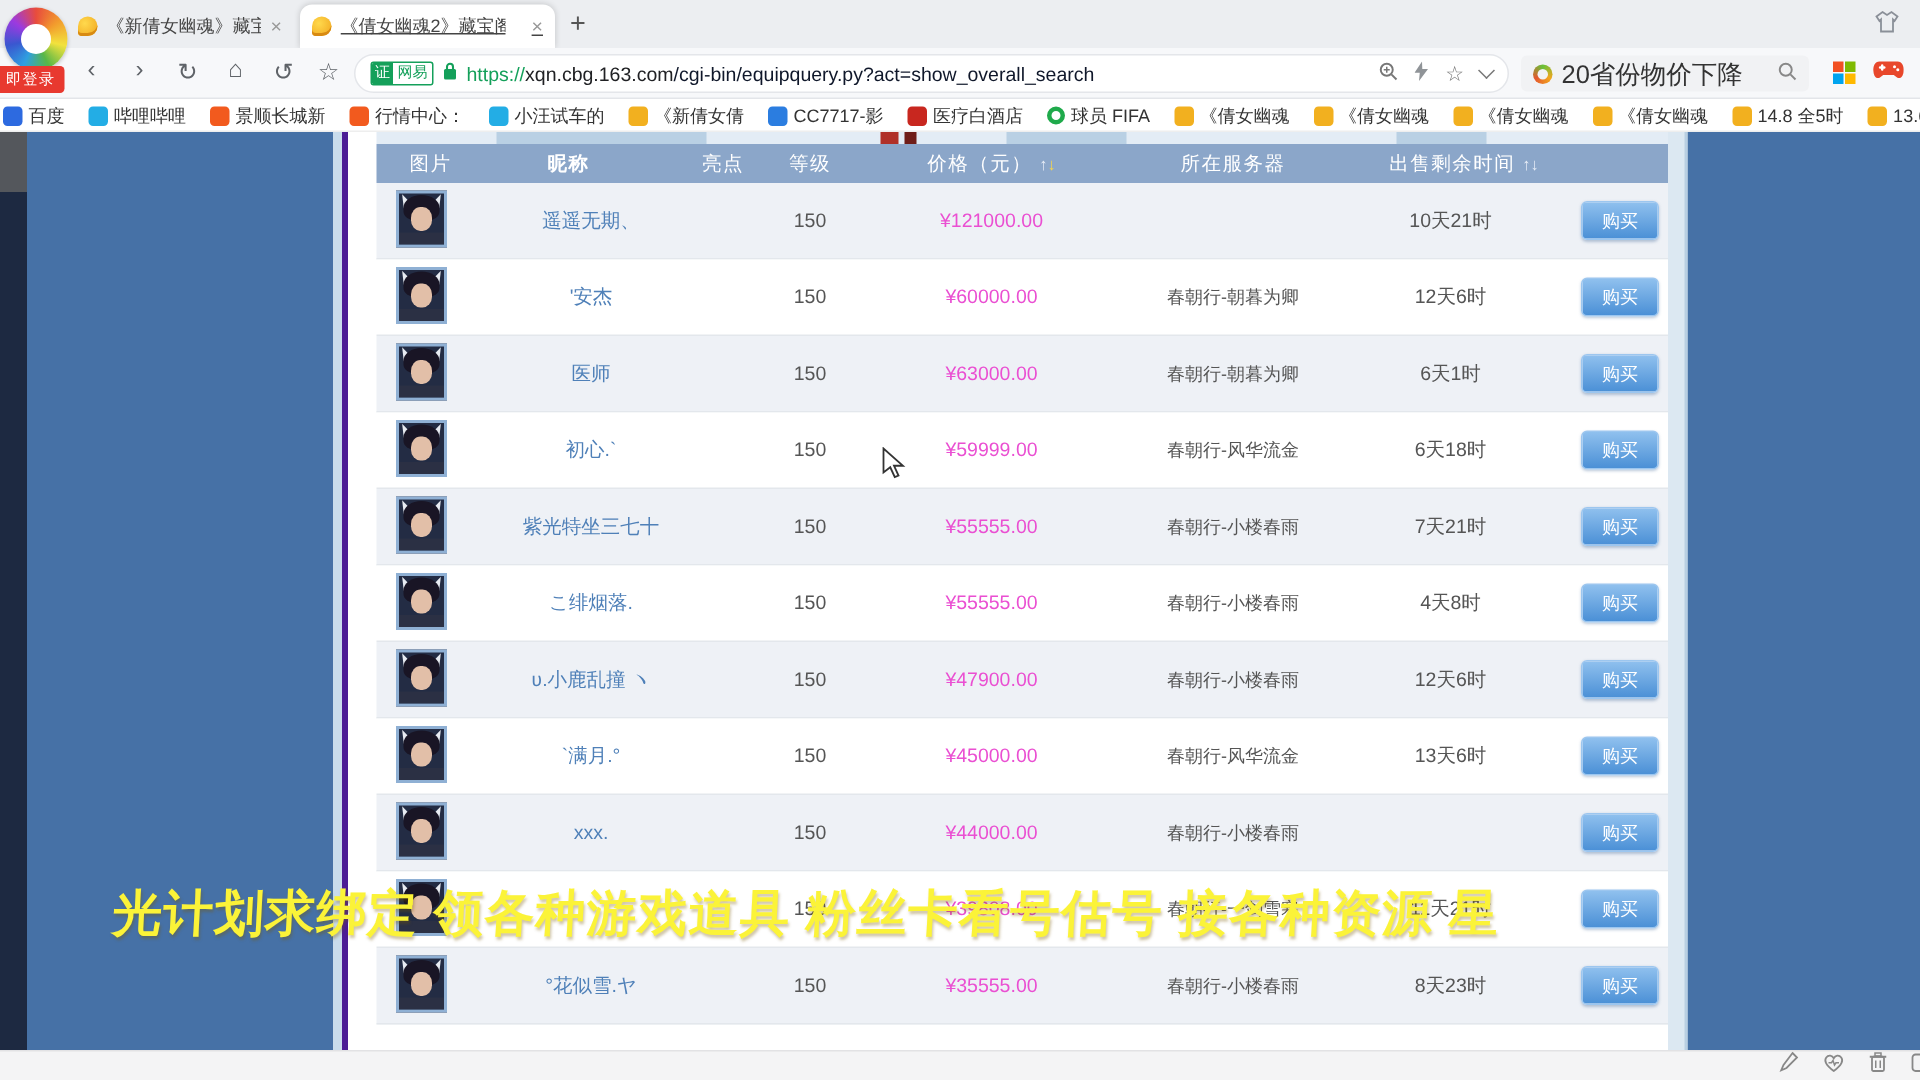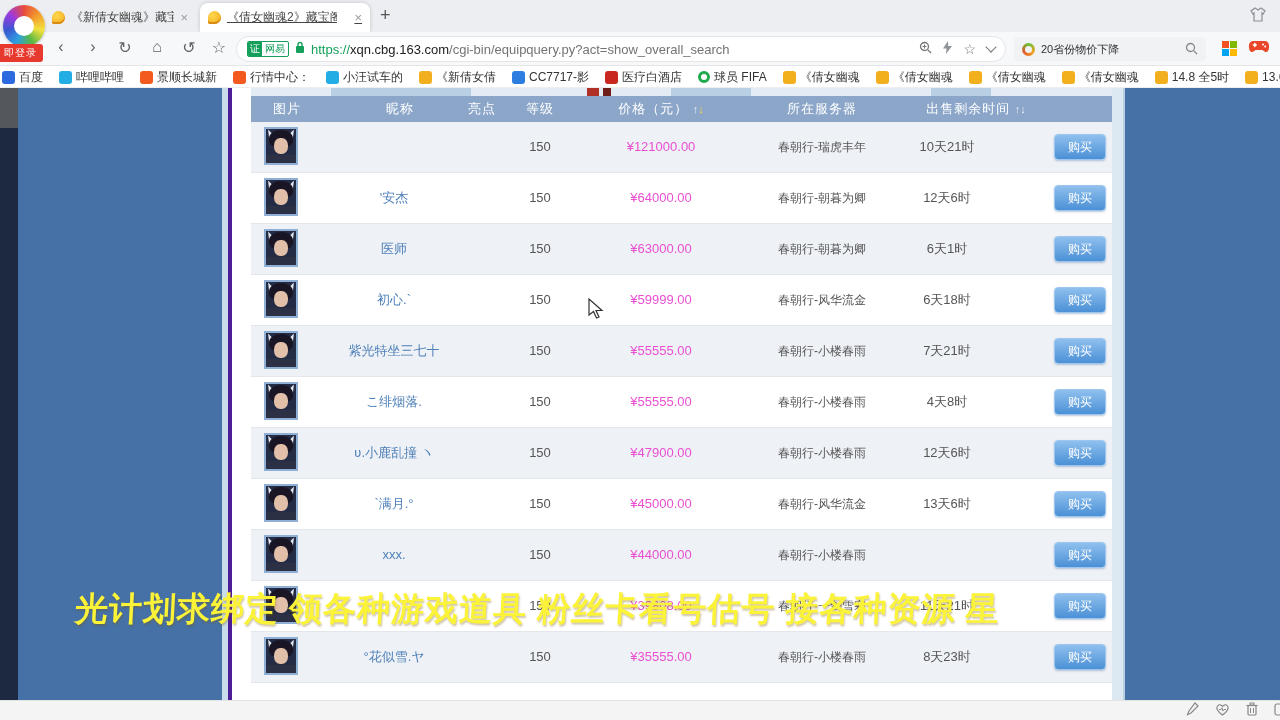--- a/index.html
+++ b/index.html
@@ -28,27 +28,27 @@
        border-bottom:1px solid #e3e5e9;box-sizing:border-box;}
   .nav-ic{position:absolute;top:6px;width:22px;text-align:center;font-size:16px;color:#5f6368;}
   #addressbar{position:absolute;left:236px;top:4px;width:770px;height:26px;background:#fff;
        border:1px solid #e4e6ea;border-radius:14px;display:flex;align-items:center;gap:6px;
        padding:0 10px;font-size:13px;box-sizing:border-box;}
   .cert{display:flex;font-size:10px;border:1px solid #14a05a;border-radius:2px;overflow:hidden;
        line-height:14px;flex:none;}
   .cert .c1{background:#14a05a;color:#fff;padding:0 2px;}
   .cert .c2{color:#14a05a;padding:0 3px;}
   .url{white-space:nowrap;overflow:hidden;}
-  .scheme{color:#14a05a;} .host{color:#202124;} .path{color:#737373;}
+  .scheme{color:#14a05a;} .host{color:#202124;} .path{color:#0f172a;}
   .ab-icons{margin-left:auto;display:flex;gap:11px;align-items:center;color:#777;flex:none;}
   .ab-icons .star{font-size:14px;color:#777;}
   .chev{width:7px;height:7px;border-right:1.5px solid #777;border-bottom:1.5px solid #777;
        transform:rotate(45deg);margin-top:-4px;}
   #searchbox{position:absolute;left:1014px;top:5px;width:192px;height:24px;background:#f1f2f4;
-       border-radius:4px;display:flex;align-items:center;gap:6px;padding:0 8px;font-size:11px;
+       border-radius:4px;display:flex;align-items:center;gap:6px;padding:0 8px;font-size:17px;
        color:#333;box-sizing:border-box;}
   .ring{width:13px;height:13px;border-radius:50%;position:relative;flex:none;
        background:conic-gradient(#67c23a,#f2a51e,#e4572e,#67c23a);}
   .ring::after{content:"";position:absolute;inset:3px;background:#f1f2f4;border-radius:50%;}
   #searchbox .mag{margin-left:auto;}
   #grid-icon{position:absolute;left:1222px;top:9px;width:15px;height:15px;display:grid;
        grid-template-columns:7px 7px;gap:1px;}
   #grid-icon span{width:7px;height:7px;display:block;}
   #gamepad-icon{position:absolute;left:1248px;top:7px;}
   #bookmarks{position:absolute;left:0;top:67px;width:1280px;height:21px;background:#fff;
@@ -64,34 +64,34 @@
   #gray-square{position:absolute;left:0;top:0;width:18px;height:40px;background:#54575c;}
   #left-strip{position:absolute;left:222px;top:0;width:6px;height:612px;background:#c9dcec;}
   #right-strip{position:absolute;left:1112px;top:0;width:13px;height:612px;background:#dce8f2;
        border-right:2px solid #b9cfe2;box-sizing:border-box;}
   #content{position:absolute;left:228px;top:0;width:884px;height:612px;background:#fff;
        border-left:4px solid #4c1d95;box-sizing:border-box;overflow:hidden;padding-left:19px;}
   #topfrag{height:8px;background:#e3ecf5;position:relative;overflow:hidden;}
   #topfrag span{position:absolute;top:0;height:8px;}
   #thead{height:26px;background:#8ba6c9;position:relative;color:#fff;font-size:13px;}
   .hc{position:absolute;top:0;height:26px;line-height:26px;text-align:center;letter-spacing:1px;}
-  .h-image{left:6px;width:60px;} .h-name{left:64px;width:170px;} .h-hl{left:191px;width:80px;}
+  .h-image{left:6px;width:60px;} .h-name{left:43px;width:170px;font-weight:bold;} .h-hl{left:191px;width:80px;}
   .h-level{left:251px;width:76px;} .h-price{left:335px;width:150px;}
   .h-server{left:496px;width:150px;} .h-time{left:640px;width:170px;}
   .arr{font-size:11px;letter-spacing:0;}
   .arr-up{color:#e8eef7;} .arr-dn{color:#f7d64a;}
   #rows .row{position:relative;height:50px;border-bottom:1px solid #e3e7ec;background:#fff;}
   #rows .row:nth-child(odd){background:#eef1f6;}
   #rows .row.partial{margin-top:14px;}
   .cell{position:absolute;top:0;height:50px;line-height:50px;text-align:center;font-size:13px;color:#555;}
   .c-name{left:58px;width:170px;color:#4f80b8;}
   .c-level{left:251px;width:76px;}
   .c-price{left:335px;width:150px;color:#ea4fd2;}
   .c-server{left:496px;width:150px;font-size:12px;}
-  .c-time{left:636px;width:120px;}
+  .c-time{left:656px;width:120px;}
   .buy{position:absolute;left:803px;top:12px;width:52px;height:26px;border:1px solid #9cc6ef;
        border-radius:4px;background:linear-gradient(#8fc0ee,#4b90d6);color:#fff;font-size:12px;
        box-shadow:0 1px 2px rgba(60,100,150,.35);cursor:pointer;font-family:inherit;}
   .avatar{position:absolute;left:13px;top:5px;width:34px;height:38px;background:#232c44;
        border:2px solid #8fb0d4;box-sizing:border-box;overflow:hidden;}
   .avatar .hair{position:absolute;top:1px;left:3px;right:3px;height:17px;background:#191525;
        border-radius:50% 50% 35% 35%;}
   .avatar .face{position:absolute;top:9px;left:8px;width:14px;height:16px;background:#e2bfa8;
        border-radius:45%;}
   .avatar .horn{position:absolute;top:0;width:0;height:0;border-style:solid;
@@ -290,37 +290,37 @@
     </div>
     <div id="rows">
         <div class="row">
     <div class="avatar">
       <span class="horn hl"></span>
       <span class="horn hr"></span>
       <span class="hair"></span>
       <span class="face"></span>
       <span class="bodyp"></span>
     </div>
+    <div class="cell c-name">遥遥无期、</div>
     <div class="cell c-level">150</div>
     <div class="cell c-price">¥121000.00</div>
-    <div class="cell c-server">春朝行-瑞虎丰年</div>
     <div class="cell c-time">10天21时</div>
     <button class="buy">购买</button>
   </div>
         <div class="row">
     <div class="avatar">
       <span class="horn hl"></span>
       <span class="horn hr"></span>
       <span class="hair"></span>
       <span class="face"></span>
       <span class="bodyp"></span>
     </div>
     <div class="cell c-name">'安杰</div>
     <div class="cell c-level">150</div>
-    <div class="cell c-price">¥64000.00</div>
+    <div class="cell c-price">¥60000.00</div>
     <div class="cell c-server">春朝行-朝暮为卿</div>
     <div class="cell c-time">12天6时</div>
     <button class="buy">购买</button>
   </div>
         <div class="row">
     <div class="avatar">
       <span class="horn hl"></span>
       <span class="horn hr"></span>
       <span class="hair"></span>
       <span class="face"></span>

